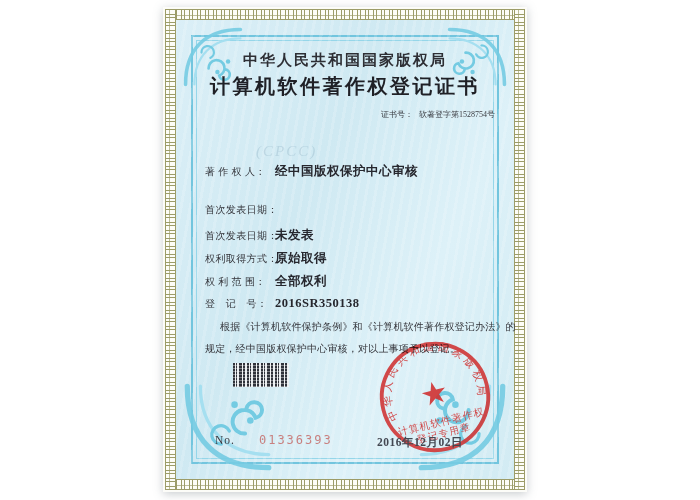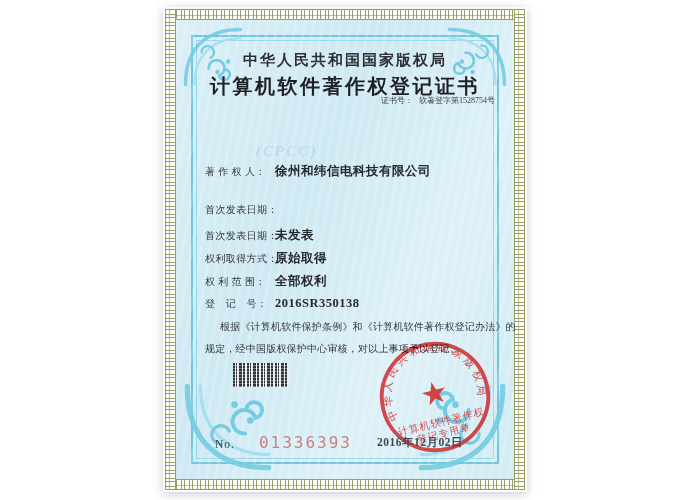--- a/index.html
+++ b/index.html
@@ -56,21 +56,21 @@
   .content{position:absolute;inset:0;z-index:3;color:#2c2d33;}
   .authority{
     position:absolute;left:0;right:0;top:44px;text-align:center;
     font-size:15px;font-weight:700;letter-spacing:2px;color:#2e2f35;
   }
   .cert-title{
     position:absolute;left:0;right:0;top:66px;text-align:center;
     font-size:20px;font-weight:700;letter-spacing:2.5px;color:#1f2026;
   }
   .certno{
-    position:absolute;left:218px;top:88px;font-size:8px;color:#3b3c42;
+    position:absolute;left:218px;top:102px;font-size:8px;color:#3b3c42;
     display:flex;gap:6px;white-space:nowrap;
   }
   .watermark{
     position:absolute;left:52px;top:136px;font-size:15px;letter-spacing:2px;
     color:rgba(145,178,198,.38);font-style:italic;z-index:2;margin-left:41px;
   }
   .row{position:absolute;left:42px;display:flex;align-items:baseline;white-space:nowrap;}
   .row .lbl{
     display:inline-block;width:66px;font-size:10px;letter-spacing:.4px;
     color:#35363c;white-space:pre;flex:none;
@@ -83,21 +83,21 @@
     position:absolute;left:70px;top:356px;width:56px;height:24px;
     background-image:
       repeating-linear-gradient(0deg,rgba(255,255,255,.38) 0 1px,transparent 1px 3px),
       repeating-linear-gradient(90deg,#2f323a 0 2px,#eef1f3 2px 3px,#2f323a 3px 4px,#e8ebee 4px 6px,#2f323a 6px 9px,#f0f2f4 9px 10px,#2f323a 10px 12px,#e9edf0 12px 14px);
   }
   .serial{
     position:absolute;left:52px;top:426px;display:flex;align-items:baseline;gap:24px;white-space:nowrap;
   }
   .serial .no{font-size:11.5px;color:#3a3a40;letter-spacing:1px;}
   .serial .num{
-    font-family:"DejaVu Sans Mono",monospace;font-size:16px;
+    font-family:"DejaVu Sans Mono",monospace;font-size:12px;
     color:#c9807f;letter-spacing:2px;
   }
   .seal{
     position:absolute;left:214px;top:332px;width:116px;height:116px;
     transform:rotate(-14deg);opacity:.9;mix-blend-mode:multiply;z-index:4;
   }
   .issue-date{
     position:absolute;left:214px;top:428px;font-size:11.5px;font-weight:700;
     letter-spacing:.5px;color:#434852;z-index:5;white-space:nowrap;
   }
@@ -167,21 +167,21 @@
       <div class="certno">
         <span>证书号：</span>
         <span>软著登字第1528754号</span>
       </div>
 
       <div class="watermark">(CPCC)</div>
 
 
       <div class="row" style="top:156px">
         <span class="lbl">著 作 权 人：</span>
-        <span class="val">徐州和纬信电科技有限公司</span>
+        <span class="val">经中国版权保护中心审核</span>
       </div>
 
       <div class="row" style="top:196px">
         <span class="lbl">首次发表日期：</span>
       </div>
 
       <div class="row" style="top:243px">
         <span class="lbl">权利取得方式：</span>
         <span class="val">原始取得</span>
       </div>

